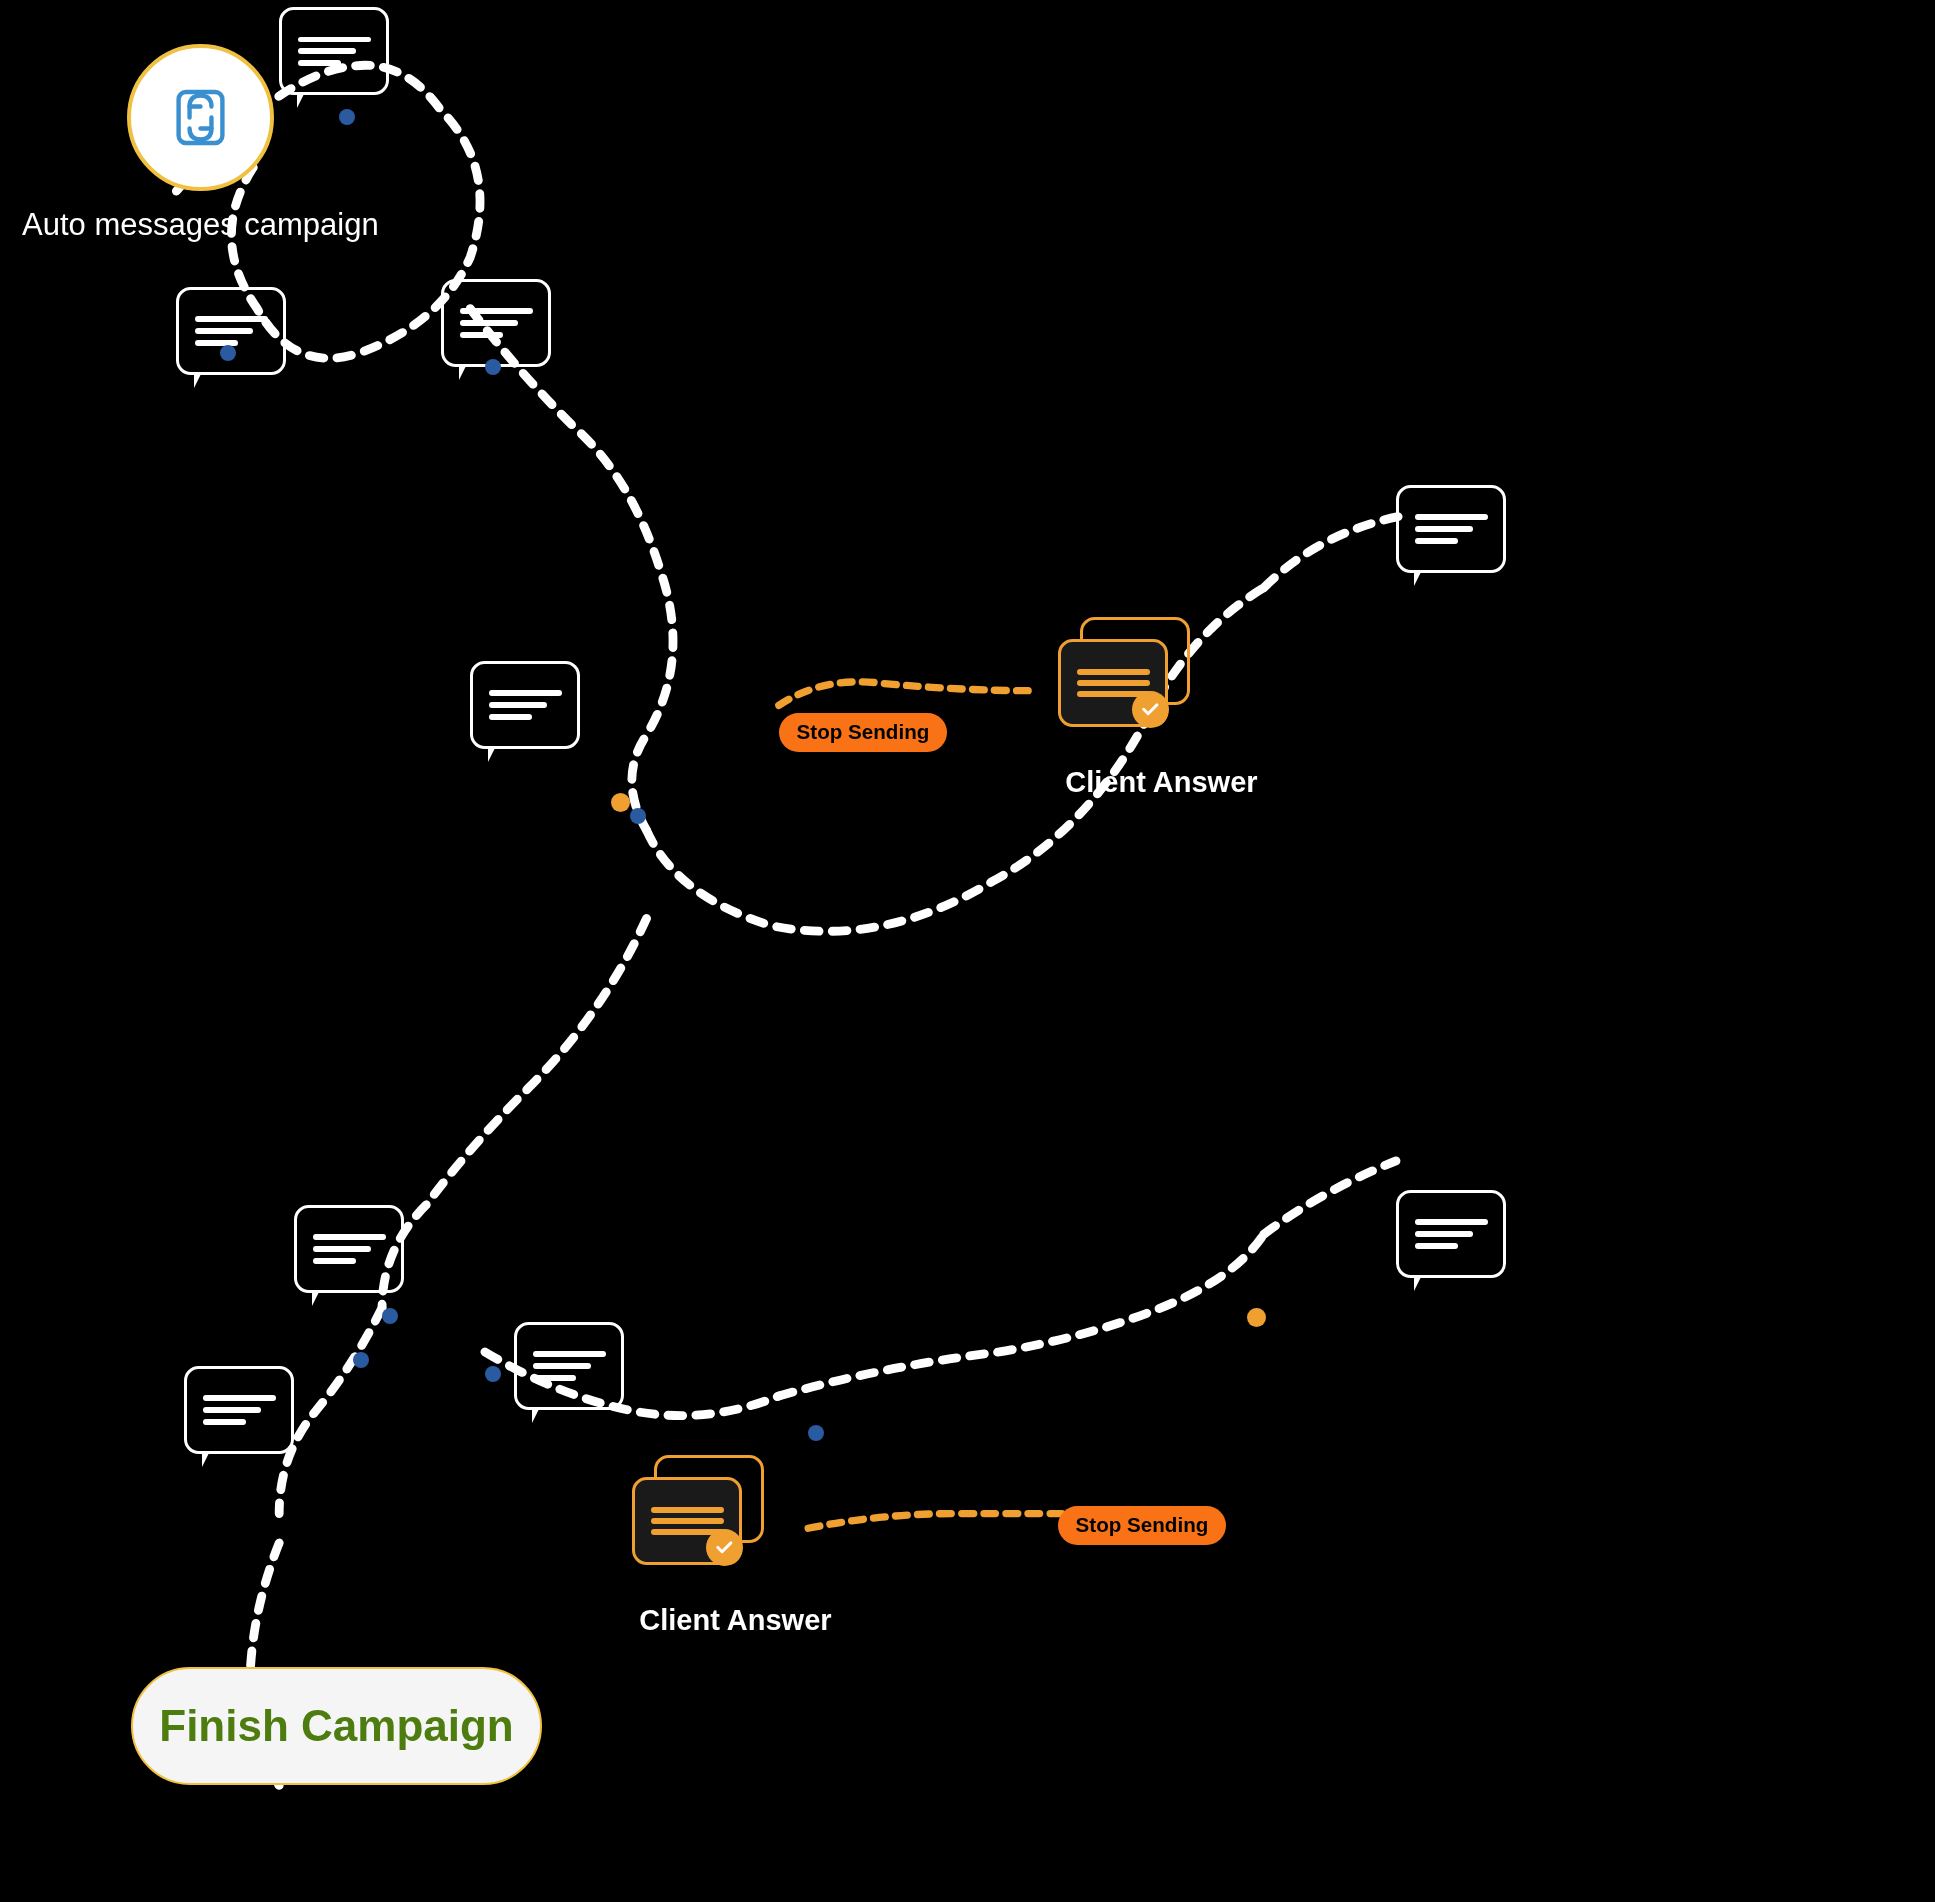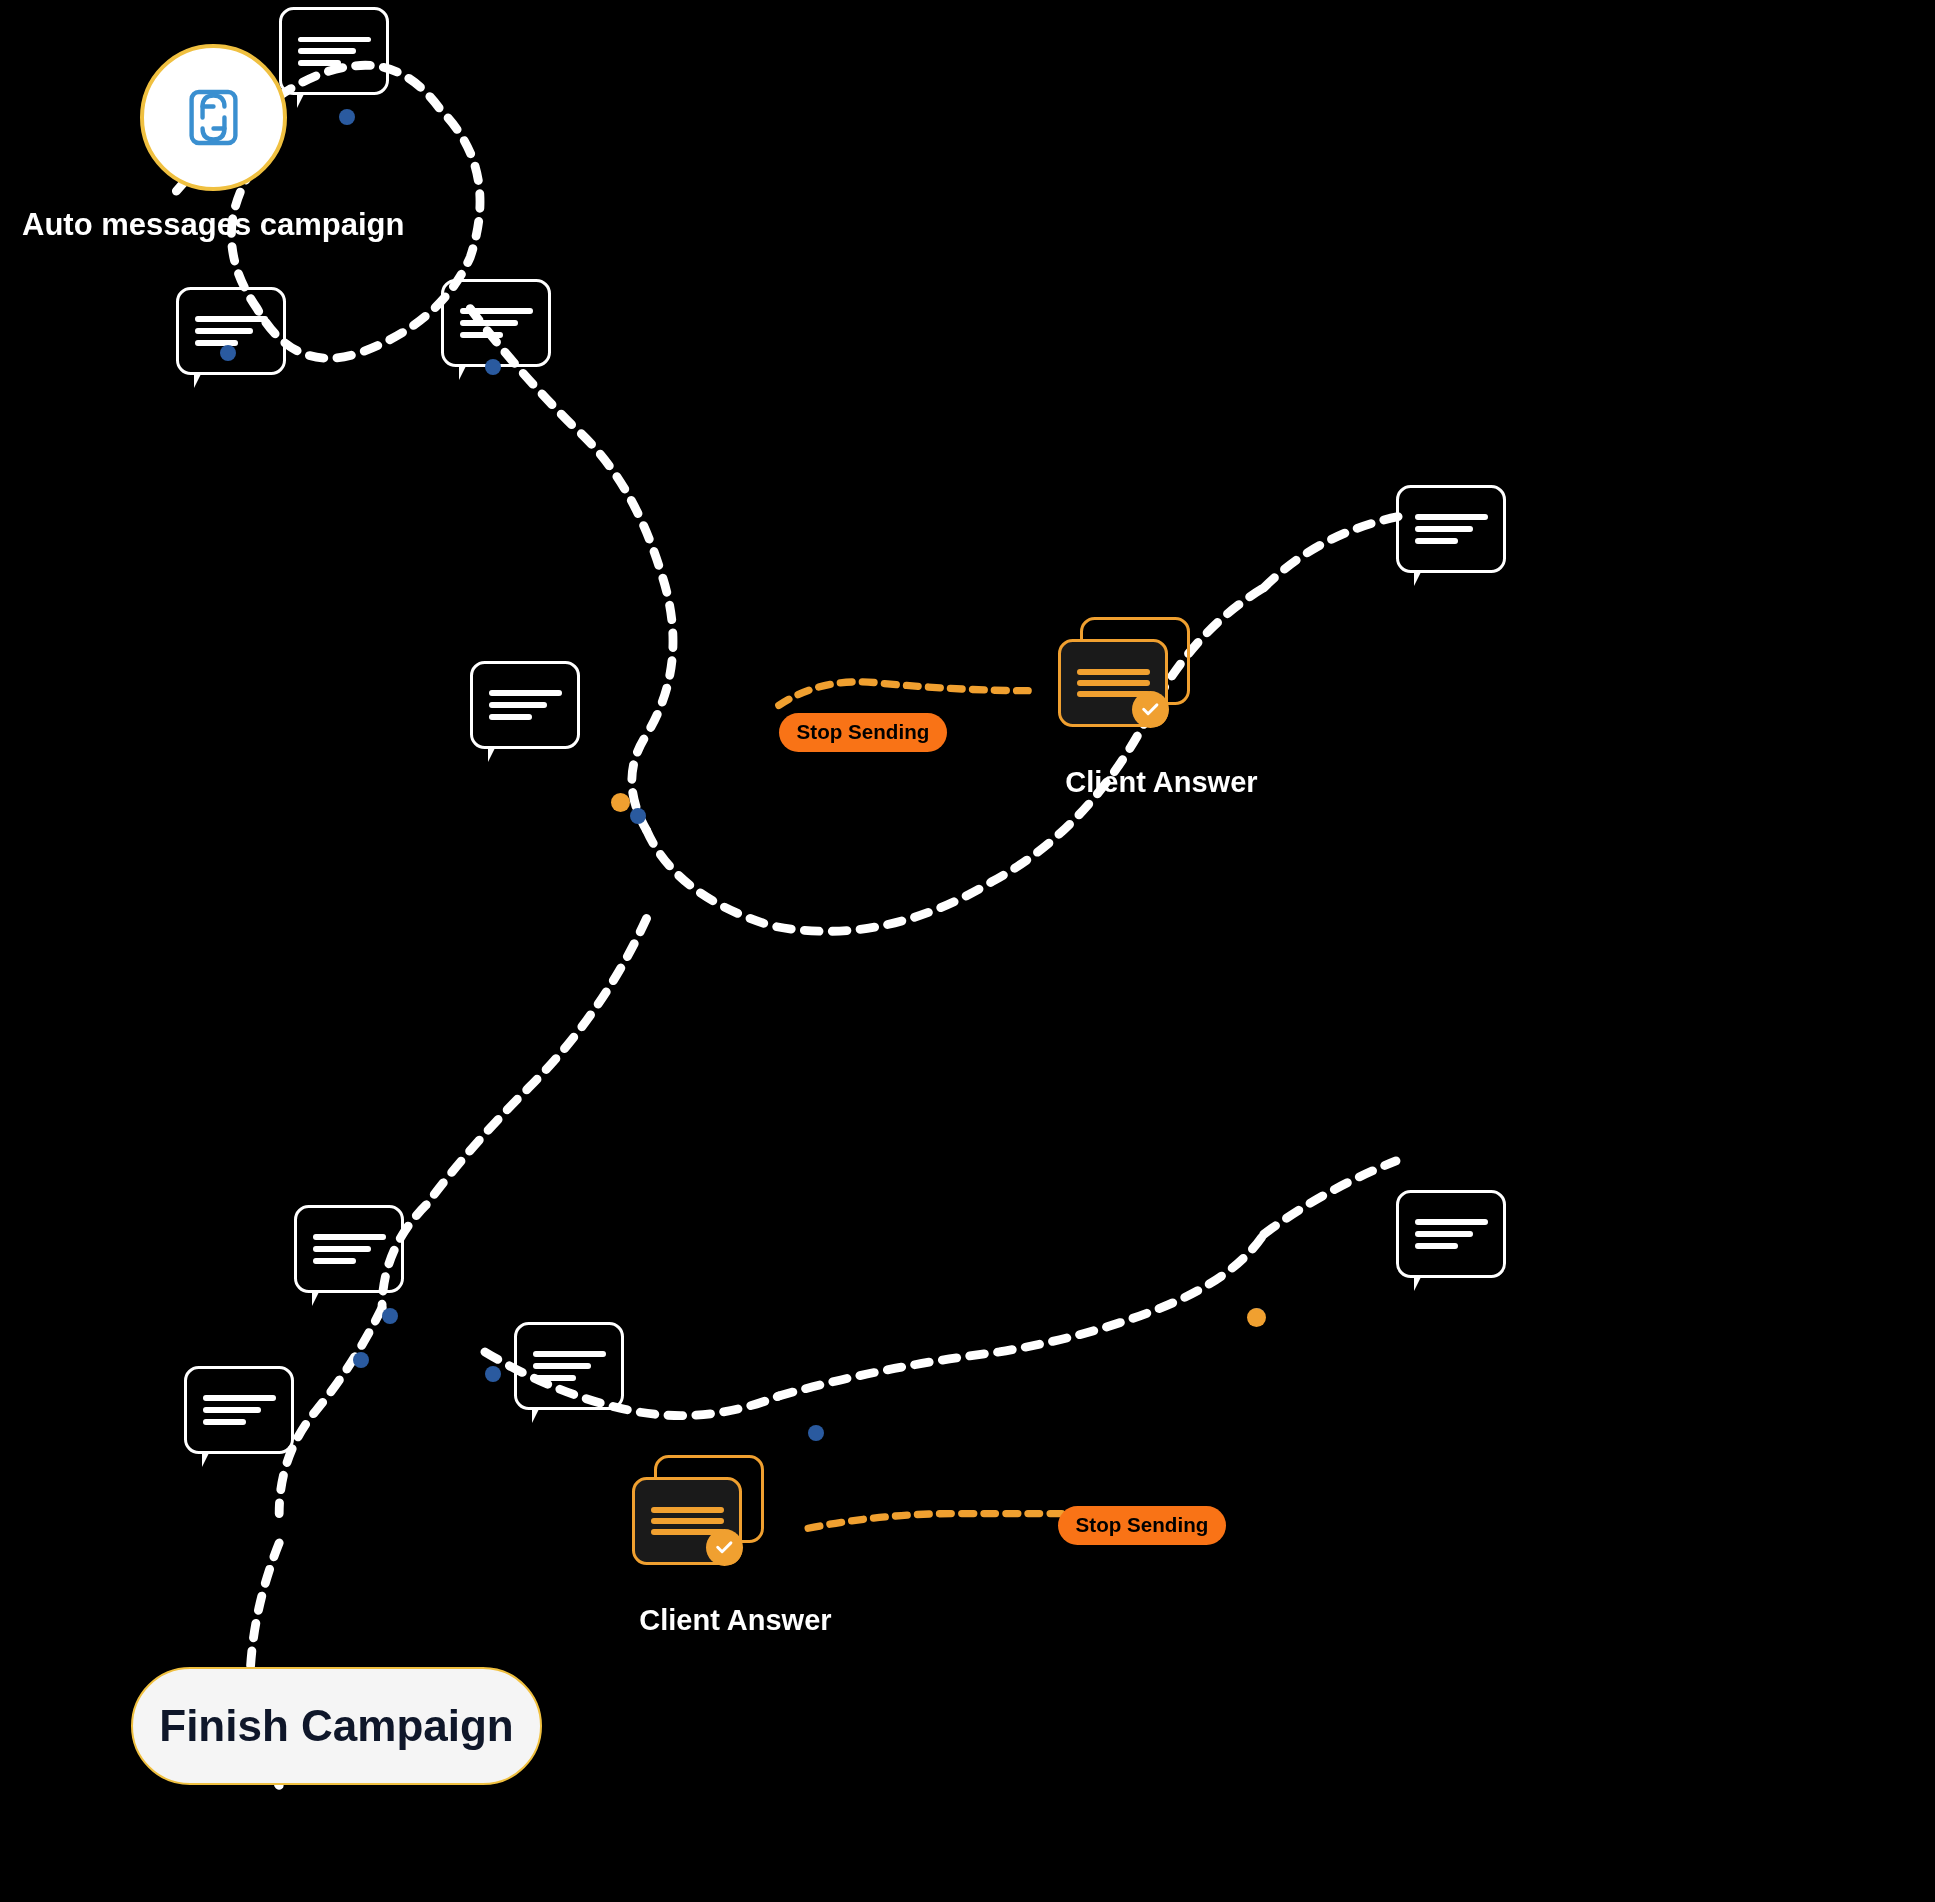--- a/index.html
+++ b/index.html
@@ -51,21 +51,21 @@
     }
 
     .campaign-icon-circle svg {
       width: 73px;
       height: 73px;
     }
 
     .campaign-label {
       color: #fff;
       font-size: 31px;
-      font-weight: bold;
+      font-weight: normal;
       text-align: center;
       line-height: 1.2;
     }
 
     
     .msg-bubble {
       position: absolute;
       width: 110px;
       height: 88px;
       background: transparent;
@@ -198,21 +198,21 @@
       height: 118px;
       background: #f5f5f5;
       border-radius: 59px;
       border: 2.9px solid #f0c040;
       display: flex;
       align-items: center;
       justify-content: center;
     }
 
     .finish-campaign-label {
-      color: #0f172a;
+      color: #4d7c0f;
       font-size: 44px;
       font-weight: bold;
     }
 
     
     .path-dot {
       position: absolute;
       width: 16px;
       height: 16px;
       border-radius: 50%;

